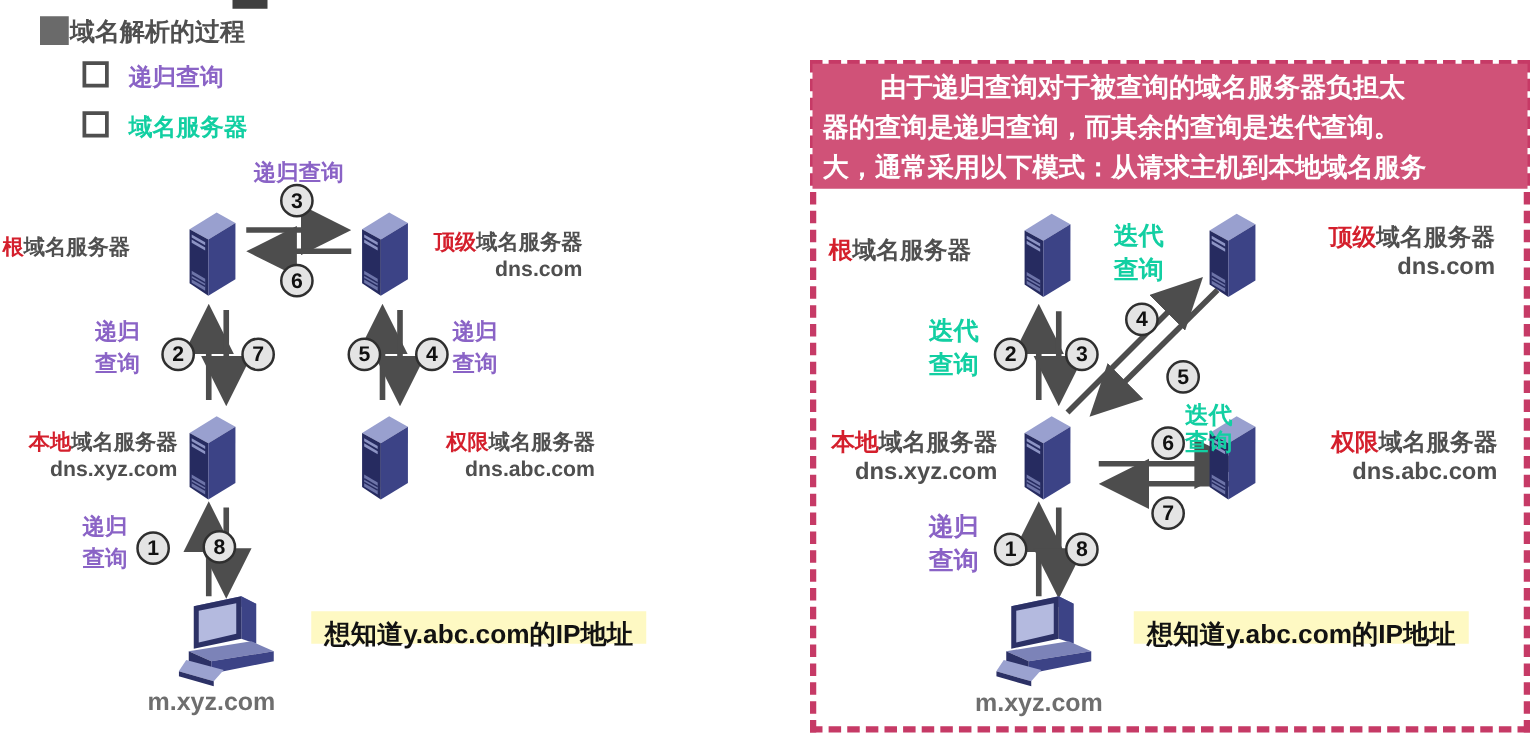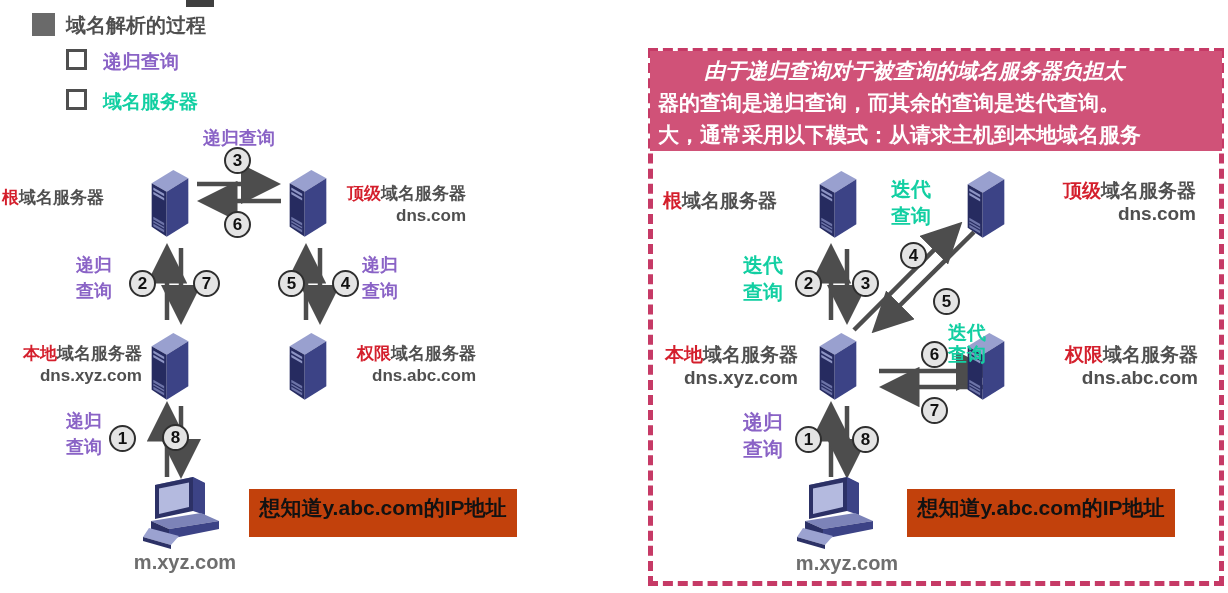--- a/index.html
+++ b/index.html
@@ -14,44 +14,44 @@
   .title{font-size:20px;color:#4f4f4f;white-space:nowrap;}
   .checkbox{border:3px solid #4f4f4f;background:#fff;box-sizing:border-box;}
   .legend-label{font-size:19px;white-space:nowrap;}
   .purple{color:#8a63c6;}
   .teal{color:#12cfa2;}
   .red{color:#d41f2c;}
   
   .srv-label{font-size:17px;line-height:22px;text-align:right;white-space:nowrap;}
   .srv-label.big{font-size:19px;line-height:23px;}
   .srv-label .ln{display:block;}
-  .host-label{font-size:20px;color:#6e6e6e;text-align:center;white-space:nowrap;}
+  .host-label{font-size:20px;color:#6e6e6e;white-space:nowrap;}
   
   .q{font-size:18px;line-height:26px;text-align:center;white-space:nowrap;}
   .q.big{font-size:20px;line-height:27px;}
   .q.tight{font-size:19px;line-height:22px;text-align:left;}
   .q .ln{display:block;}
   
   .circ{
     width:27px;height:27px;border-radius:50%;border:2.5px solid #2f2f2f;background:#e4e4e4;
     color:#111;font-size:17px;display:flex;align-items:center;justify-content:center;box-sizing:border-box;
   }
   
   .goal{
-    background:#c2410c;color:#121212;font-size:21px;line-height:38px;height:48px;width:268px;
+    background:#fef9c3;color:#121212;font-size:21px;line-height:38px;height:26px;width:268px;
     text-align:center;white-space:nowrap;
   }
   
   .panel{border:5px dashed #c63a66;box-sizing:border-box;background:transparent;}
   .note{
     background:#d05278;color:#ffffff;font-size:21px;line-height:32px;
     padding:4px 8px 0 8px;box-sizing:border-box;
   }
   .note .ln{display:block;white-space:nowrap;}
-  .note .indent{padding-left:2.2em;font-style:italic;}
+  .note .indent{padding-left:2.2em;}
   .icon svg{display:block;width:100%;height:100%;}
   #arrows{position:absolute;left:0;top:0;pointer-events:none;}
 </style>
 </head>
 <body>
 
 <div id="canvas">
 
   <svg id="arrows" width="1228" height="593">
     <defs>
@@ -77,21 +77,21 @@
       <line x1="879" y1="371" x2="987" y2="371" marker-end="url(#ah)"></line>
       <line x1="996" y1="387" x2="888" y2="387" marker-end="url(#ah)"></line>
       <line x1="831" y1="477" x2="831" y2="410" marker-end="url(#ah)"></line>
       <line x1="847" y1="406" x2="847" y2="470" marker-end="url(#ah)"></line>
     </g>
   </svg>
 
   <div class="abs top-mark" style="left:186px;top:0;width:28px;height:7px;"></div>
 
   <div class="abs bullet" style="left:32px;top:13px;width:23px;height:23px;"></div>
-  <div class="abs title" style="left:66px;top:12px;">域名解析的过程</div>
+  <div class="abs title" style="left:56px;top:12px;">域名解析的过程</div>
   <div class="abs checkbox" style="left:66px;top:49px;width:21px;height:21px;"></div>
   <div class="abs legend-label purple" style="left:103px;top:49px;">递归查询</div>
   <div class="abs checkbox" style="left:66px;top:89px;width:21px;height:21px;"></div>
   <div class="abs legend-label teal" style="left:103px;top:89px;">域名服务器</div>
 
   <div class="abs q purple" style="left:198px;top:125px;width:82px;">递归查询</div>
 
   <div class="abs icon" style="left:145px;top:161px;width:50px;height:78px;">
       <svg viewBox="0 0 60 92" xmlns="http://www.w3.org/2000/svg">
         <polygon points="8,26 34,10 52,20 26,36" fill="#99a0cf"></polygon>

